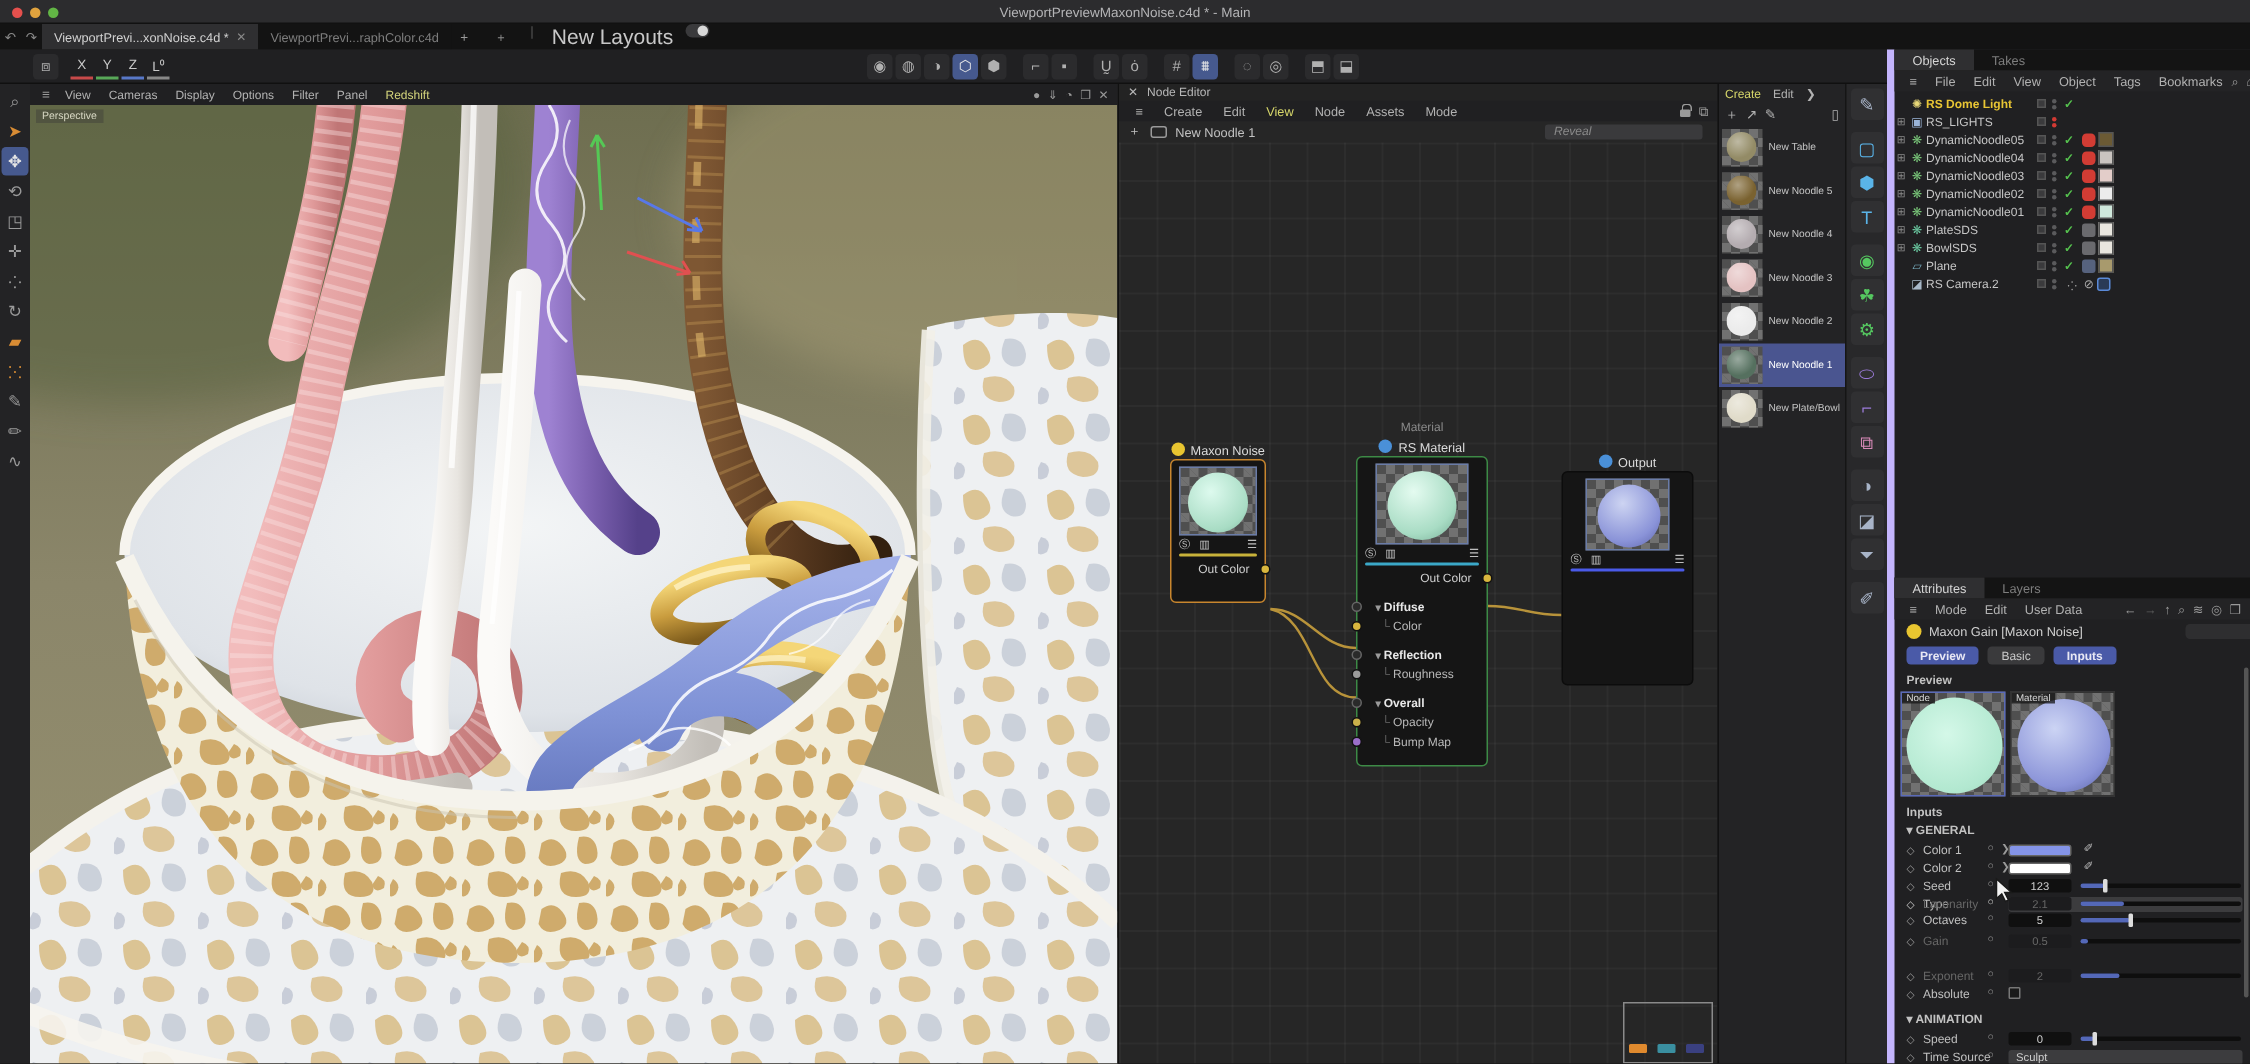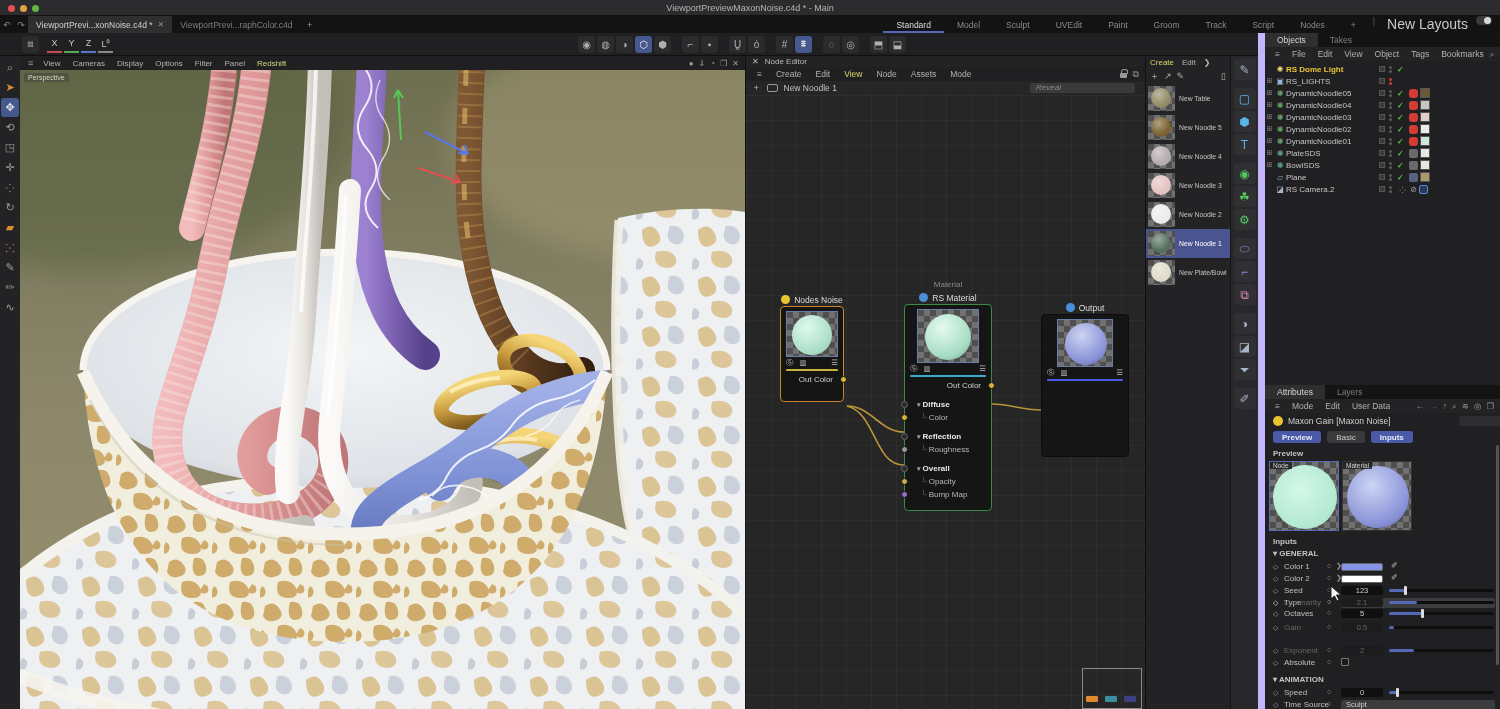--- a/index.html
+++ b/index.html
@@ -86,31 +86,31 @@
 .matrow{height:29px;display:flex;align-items:center;padding:1px 2px;gap:4px}
 .matrow.sel{background:#4a5590}
 .matthumb{width:27px;height:25px;position:relative;flex:none}
 .matname{font-size:6.8px;color:#c4c4c4;line-height:1.1}
 .matrow.sel .matname{color:#fff}
 
 #icon-strip{position:absolute;left:1230px;top:56px;width:28px;height:653px;background:#28282a;border-left:1px solid #151515;display:flex;flex-direction:column;align-items:center;padding-top:3px}
 .sicon{width:22px;height:21px;display:flex;align-items:center;justify-content:center;font-size:12px;margin-bottom:2px;background:#303032;border-radius:3px}
 .sgap{height:6px}
 
-#right-panel{position:absolute;left:1258px;top:33px;width:242px;height:676px;background:#202022;border-left:7px solid #c4b5fd}
+#right-panel{position:absolute;left:1258px;top:33px;width:242px;height:676px;background:#202022;border-left:5px solid #c4b5fd}
 .ptabs{position:absolute;left:0;width:100%;height:14px;background:#141414;display:flex}
 .ptab{padding:0 12px;display:flex;align-items:center;font-size:8.5px;color:#7e7e7e}
 .ptab.active{background:#2f2f31;color:#d6d6d6}
 .pmenu{position:absolute;left:0;width:100%;height:14px;background:#232325;display:flex;align-items:center;padding-left:4px}
 .pmenu .mi{padding:0 6px;font-size:8.5px;color:#b2b2b2}
 .pmenu .right{margin-left:auto;display:flex;gap:5px;padding-right:6px;color:#9a9a9a;font-size:8.5px}
 .objrow{position:absolute;left:0;width:100%;height:12px;display:flex;align-items:center;font-size:8px;color:#c6c6c6}
 .objrow .exp{width:9px;text-align:center;color:#8a8a8a;font-size:7px}
 .objrow .oicon{width:12px;text-align:center;font-size:8px}
-.objrow .nm{width:93px;white-space:nowrap;overflow:hidden}
+.objrow .nm{width:74px;white-space:nowrap;overflow:hidden}
 .objrow .nm.sel{color:#e8c534;font-weight:bold}
 .objrow .lay{width:6px;height:6px;background:#3a3a3c;border:1px solid #555;margin-right:3px}
 .dots{width:5px;margin-right:4px;display:flex;flex-direction:column;gap:1px;align-items:center}
 .dots i{width:3px;height:3px;border-radius:50%;background:#5a5a5c}
 .dots.red i{background:#d23a34}
 .chk{width:12px;color:#55c24e;font-weight:bold;font-size:8px}
 .tag{width:9px;height:9px;border-radius:2px;margin-right:2px;flex:none}
 .tag.dyn{background:#d23c34;border-radius:3px}
 .tag.sds{background:#6a6a6e}
 .tag.phong{background:#56627e}
@@ -161,31 +161,20 @@
   <span id="doc-tabs" style="display:flex">
       <span class="doctab active">
         <span>ViewportPrevi...xonNoise.c4d *</span>
         <span class="x">✕</span>
       </span>
       <span class="doctab">
         <span>ViewportPrevi...raphColor.c4d</span>
       </span>
     </span>
   <span class="addtab">+</span>
-  <span id="layout-tabs">
-      <span class="laytab active">Standard</span>
-      <span class="laytab">Model</span>
-      <span class="laytab">Sculpt</span>
-      <span class="laytab">UVEdit</span>
-      <span class="laytab">Paint</span>
-      <span class="laytab">Groom</span>
-      <span class="laytab">Track</span>
-      <span class="laytab">Script</span>
-      <span class="laytab">Nodes</span>
-    </span>
   <span class="laytab">+</span>
   <span class="laysep">|</span>
   <span id="new-layouts">New Layouts</span>
   <span class="toggle">
       <i></i>
     </span>
 </div>
 
 <div id="toolbar">
   <span class="tbtn" style="margin-left:22px">⧈</span>
@@ -414,21 +403,21 @@
   <div id="ne-graph">
     <svg width="400" height="614" style="position:absolute;left:0;top:0">
       <path d="M101,311 C125,311 134,337 158,337" stroke="#b8933a" stroke-width="1.6" fill="none"></path>
       <path d="M101,311 C130,318 128,370 158,370" stroke="#b8933a" stroke-width="1.6" fill="none"></path>
       <path d="M246,309 C266,309 274,315 295,315" stroke="#b8933a" stroke-width="1.6" fill="none"></path>
     </svg>
 
     <div class="node" style="left:34px;top:198px;width:64px">
       <div class="node-title">
           <span class="nicon" style="background:#e8c530"></span>
-          <span>Nodes Noise</span>
+          <span>Maxon Noise</span>
         </div>
       <div class="node-body sel-orange" style="height:96px">
         <div class="thumb checker" style="width:52px;height:46px">
             <span class="sph" style="left:5px;top:3px;width:40px;height:40px;background:radial-gradient(circle at 38% 32%,#ddfaee,#a8dcc4 70%,#7fb8a0)"></span>
           </div>
         <div class="badges">
             <span>Ⓢ</span>
             <span>▥</span>
             <span class="r">☰</span>
           </div>

